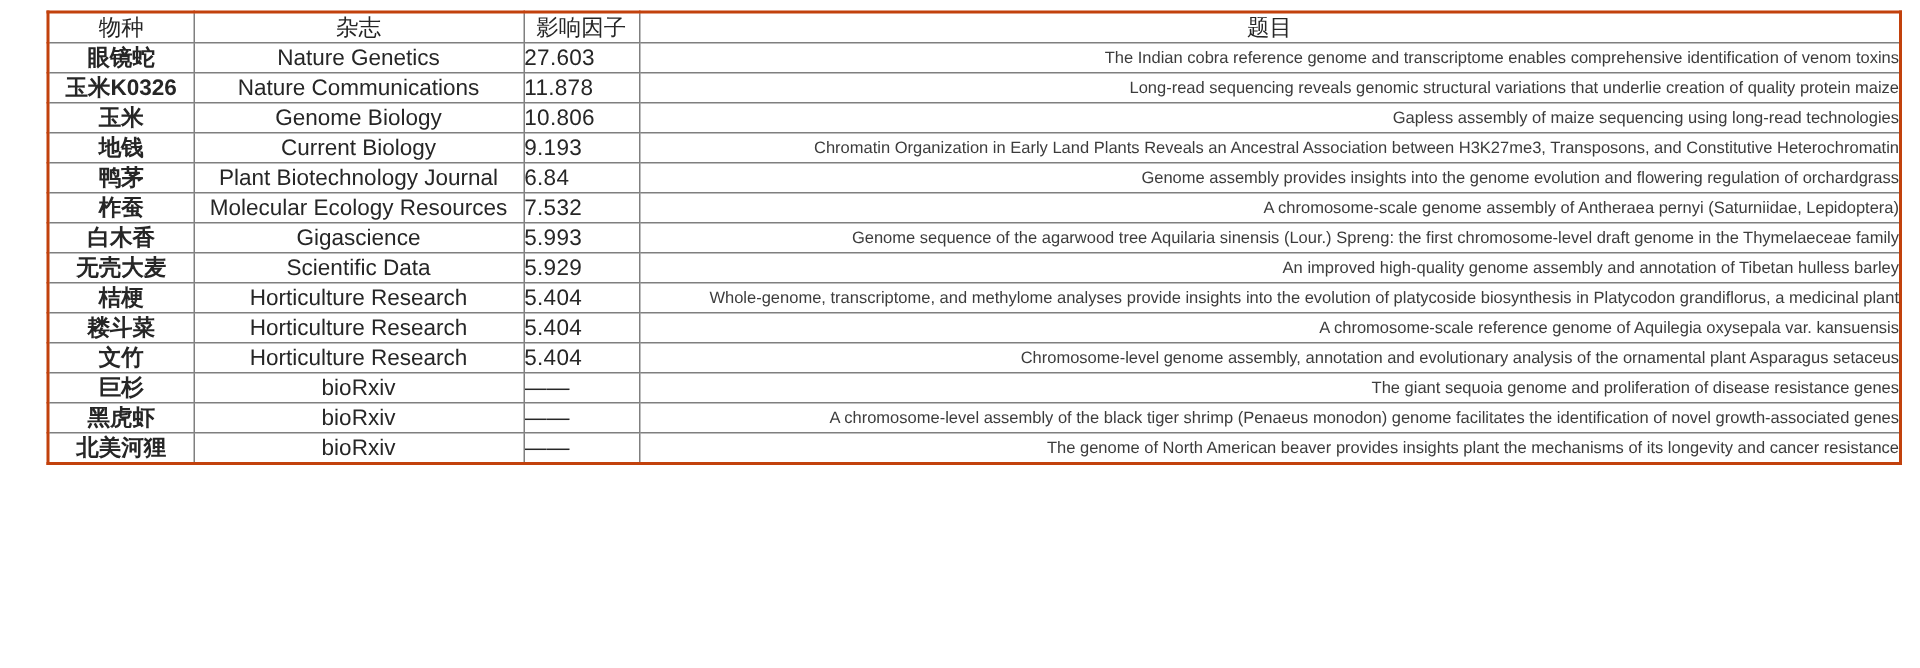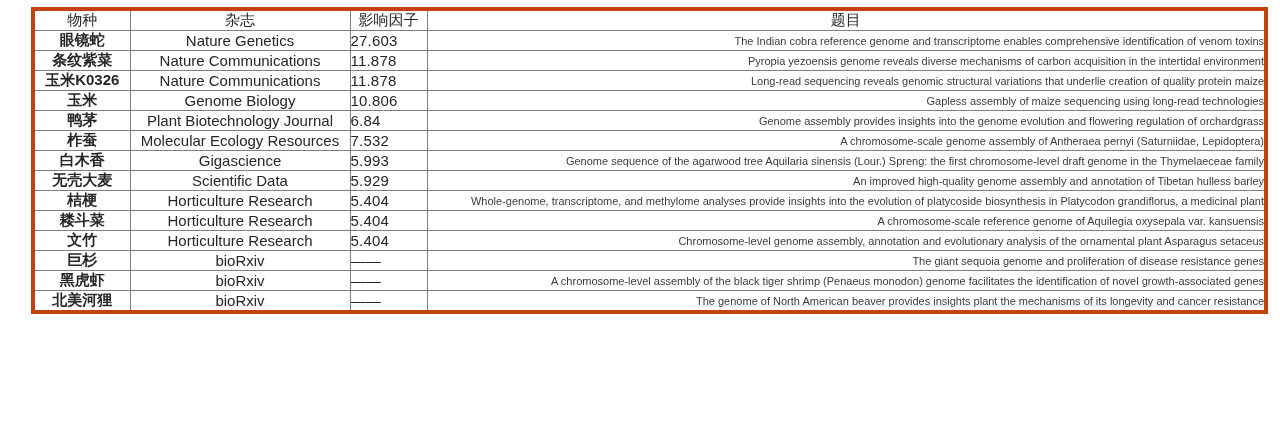--- a/index.html
+++ b/index.html
@@ -15,21 +15,21 @@
     position: absolute;
     left: 31px;
     top: 7px;
   }
   table.pub-table {
     border-collapse: collapse;
     table-layout: fixed;
     width: 1237px;
     height: 297px;
     background: #ffffff;
-    border: 4px solid #c2410c;
+    border: 2px solid #c2410c;
   }
   table.pub-table th,
   table.pub-table td {
     border: 1px solid #7f7f7f;
     padding: 0;
     overflow: hidden;
     white-space: nowrap;
     vertical-align: middle;
   }
   th.col-head {
@@ -83,36 +83,36 @@
       </tr>
     </thead>
     <tbody>
         <tr>
           <td class="cell-cn">眼镜蛇</td>
           <td class="cell-journal">Nature Genetics</td>
           <td class="cell-if">27.603</td>
           <td class="cell-title">The Indian cobra reference genome and transcriptome enables comprehensive identification of venom toxins</td>
         </tr>
         <tr>
-          <td class="cell-cn">条纹紫菜</td>
-          <td class="cell-journal">Nature Communications</td>
-          <td class="cell-if">11.878</td>
-          <td class="cell-title">Pyropia yezoensis genome reveals diverse mechanisms of carbon acquisition in the intertidal environment</td>
-        </tr>
-        <tr>
           <td class="cell-cn">玉米K0326</td>
           <td class="cell-journal">Nature Communications</td>
           <td class="cell-if">11.878</td>
           <td class="cell-title">Long-read sequencing reveals genomic structural variations that underlie creation of quality protein maize</td>
         </tr>
         <tr>
           <td class="cell-cn">玉米</td>
           <td class="cell-journal">Genome Biology</td>
           <td class="cell-if">10.806</td>
           <td class="cell-title">Gapless assembly of maize sequencing using long-read technologies</td>
+        </tr>
+        <tr>
+          <td class="cell-cn">地钱</td>
+          <td class="cell-journal">Current Biology</td>
+          <td class="cell-if">9.193</td>
+          <td class="cell-title">Chromatin Organization in Early Land Plants Reveals an Ancestral Association between H3K27me3, Transposons, and Constitutive Heterochromatin</td>
         </tr>
         <tr>
           <td class="cell-cn">鸭茅</td>
           <td class="cell-journal">Plant Biotechnology Journal</td>
           <td class="cell-if">6.84</td>
           <td class="cell-title">Genome assembly provides insights into the genome evolution and flowering regulation of orchardgrass</td>
         </tr>
         <tr>
           <td class="cell-cn">柞蚕</td>
           <td class="cell-journal">Molecular Ecology Resources</td>

